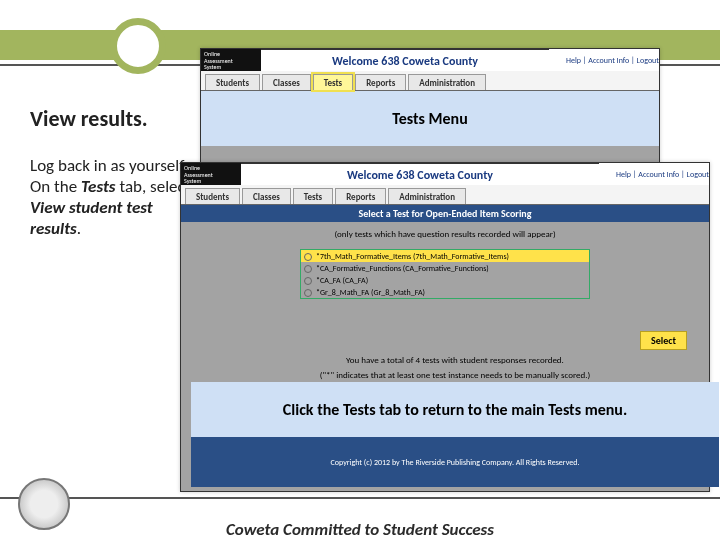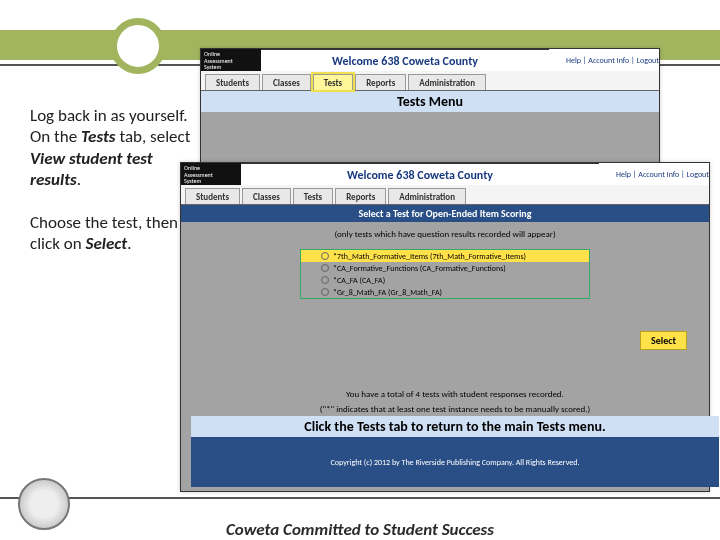--- a/index.html
+++ b/index.html
@@ -23,50 +23,48 @@
   .hdr { display: flex; align-items: stretch; background: #222; color: #fff; height: 22px; }
   .hdr .logo { width: 60px; background: #111; font-size: 6px; line-height: 1.1; padding: 2px 3px; }
   .hdr .welcome { flex: 1; text-align: center; font-weight: 700; font-size: 12px; line-height: 22px; color: #1a3a80; background: #fff; border-top: 1px solid #333; }
   .hdr .acct { width: 110px; background: #fff; color: #1a3a80; font-size: 8px; line-height: 22px; text-align: right; }
   .acct span { color: #1a3a80; }
 
   .tabs { display: flex; padding: 3px 4px 0; background: #f4f4f4; gap: 2px; border-bottom: 1px solid #666; }
   .tab { background: #e8e8e8; border: 1px solid #999; border-bottom: none; padding: 2px 10px; font-size: 9px; font-weight: 700; color: #333; }
   .tab.hl { background: #fff799; box-shadow: 0 0 0 2px #f0e050; }
   .bar-navy { background: #2a4f86; color: #fff; font-weight: 700; text-align: center; font-size: 10px; padding: 2px 16px; }
-  .bar-light { background: #cfe0f5; color: #000; font-weight: 700; text-align: center; font-size: 14px; padding: 2px 0; }
+  .bar-light { background: #cfe0f5; color: #000; font-weight: 700; text-align: center; font-size: 16px; padding: 18px 0; }
   .body-area { padding: 6px 10px; font-size: 9px; }
   .note-center { text-align: center; padding: 6px 0 10px; font-size: 9px; }
 
   .test-box { width: 290px; margin: 0 auto; border: 1px solid #3a6; padding: 0; }
-  .test-row { display: flex; align-items: center; padding: 1px 20px; font-size: 8px; white-space: nowrap; overflow: hidden; }
+  .test-row { display: flex; align-items: flex-end; padding: 1px 3px; font-size: 8px; white-space: nowrap; overflow: hidden; }
   .test-row.sel { background: #ffe24a; }
   .radio { width: 8px; height: 8px; border: 1px solid #666; border-radius: 50%; margin-right: 4px; flex-shrink: 0; }
 
   .select-btn { position: absolute; right: 22px; top: 168px; background: #ffe24a; border: 1px solid #b8a020; padding: 2px 10px; font-size: 10px; font-weight: 700; }
 
   .footer-msgs { position: absolute; left: 0; bottom: 4px; width: 100%; margin-left: 10px; }
   .footer-msgs .msg { text-align: center; font-size: 9px; padding: 2px 6px; }
   .copy { background: #2a4f86; color: #fff; text-align: center; font-size: 8px; padding: 20px 0; }
 </style>
 </head>
 <body>
 
 <div class="slide">
   <div class="olive-bar"></div>
   <div class="rule-top"></div>
   <div class="rule-bot"></div>
   <div class="ring"></div>
 
   <div class="sidebar">
+    <h2>View results.</h2>
     <p>
       <span>Log back in as yourself.  On the </span><span class="em">Tests</span><span> tab, select </span><span class="em">View student test results</span><span>.</span>
-    </p>
-    <p>
-      <span>Choose the test, then click on </span><span class="em">Select</span><span>.</span>
     </p>
   </div>
 
   <div class="shot shot1">
     <div class="hdr">
       <div class="logo">
         <div>Online</div>
         <div>Assessment</div>
         <div>System</div>
       </div>

